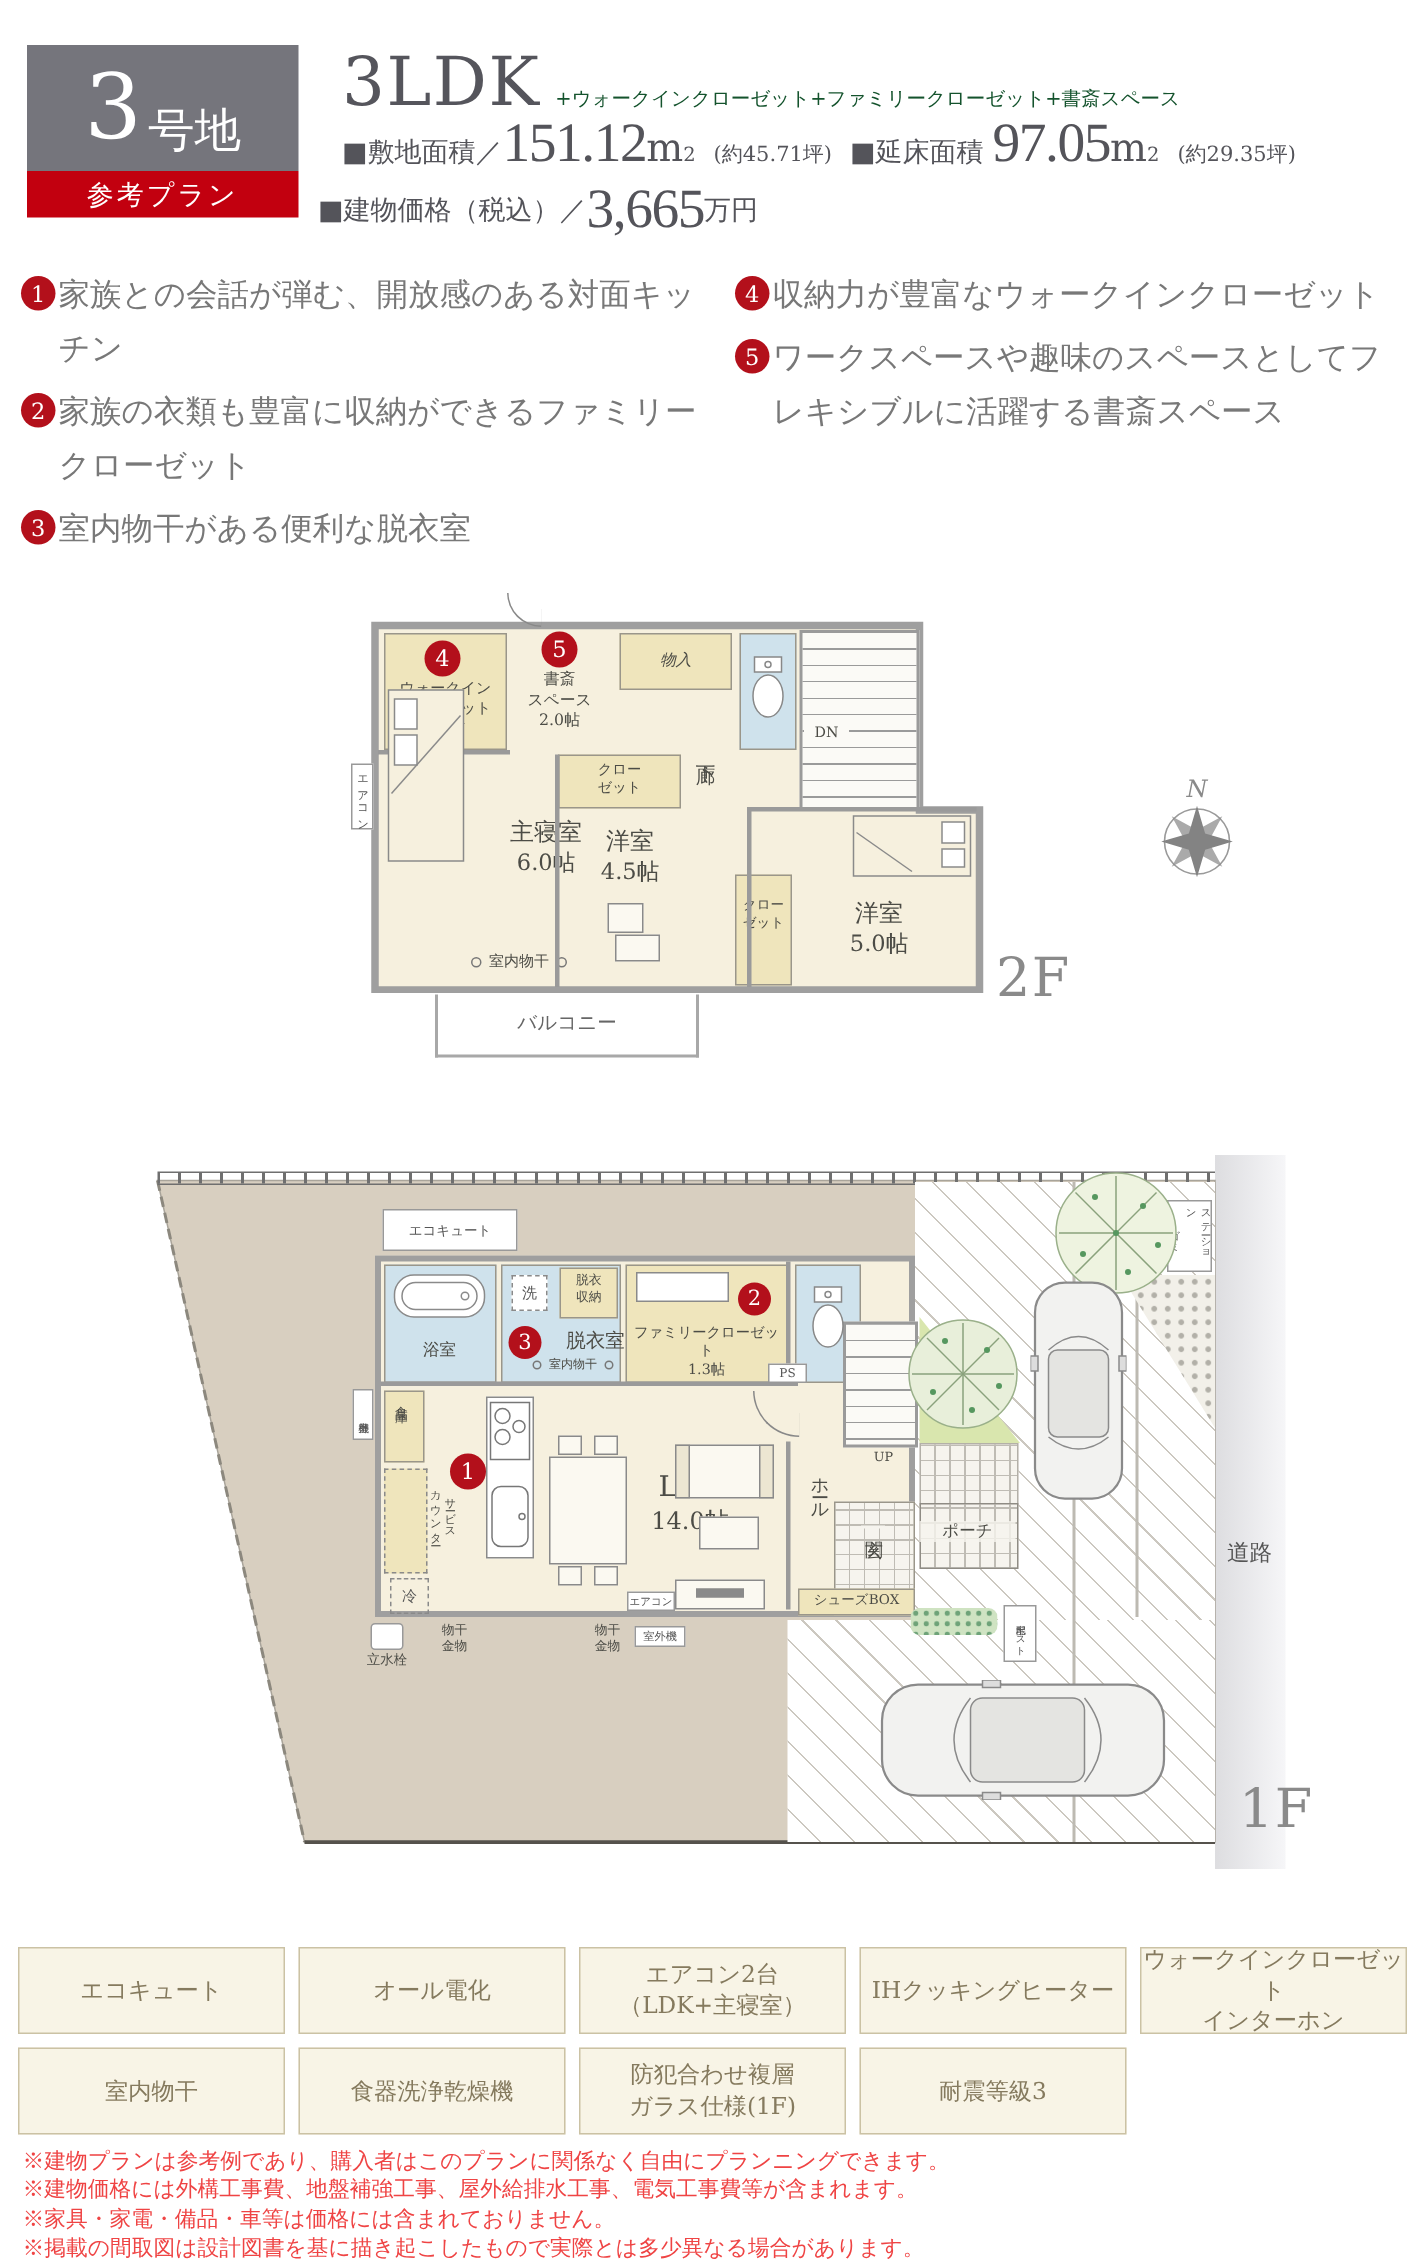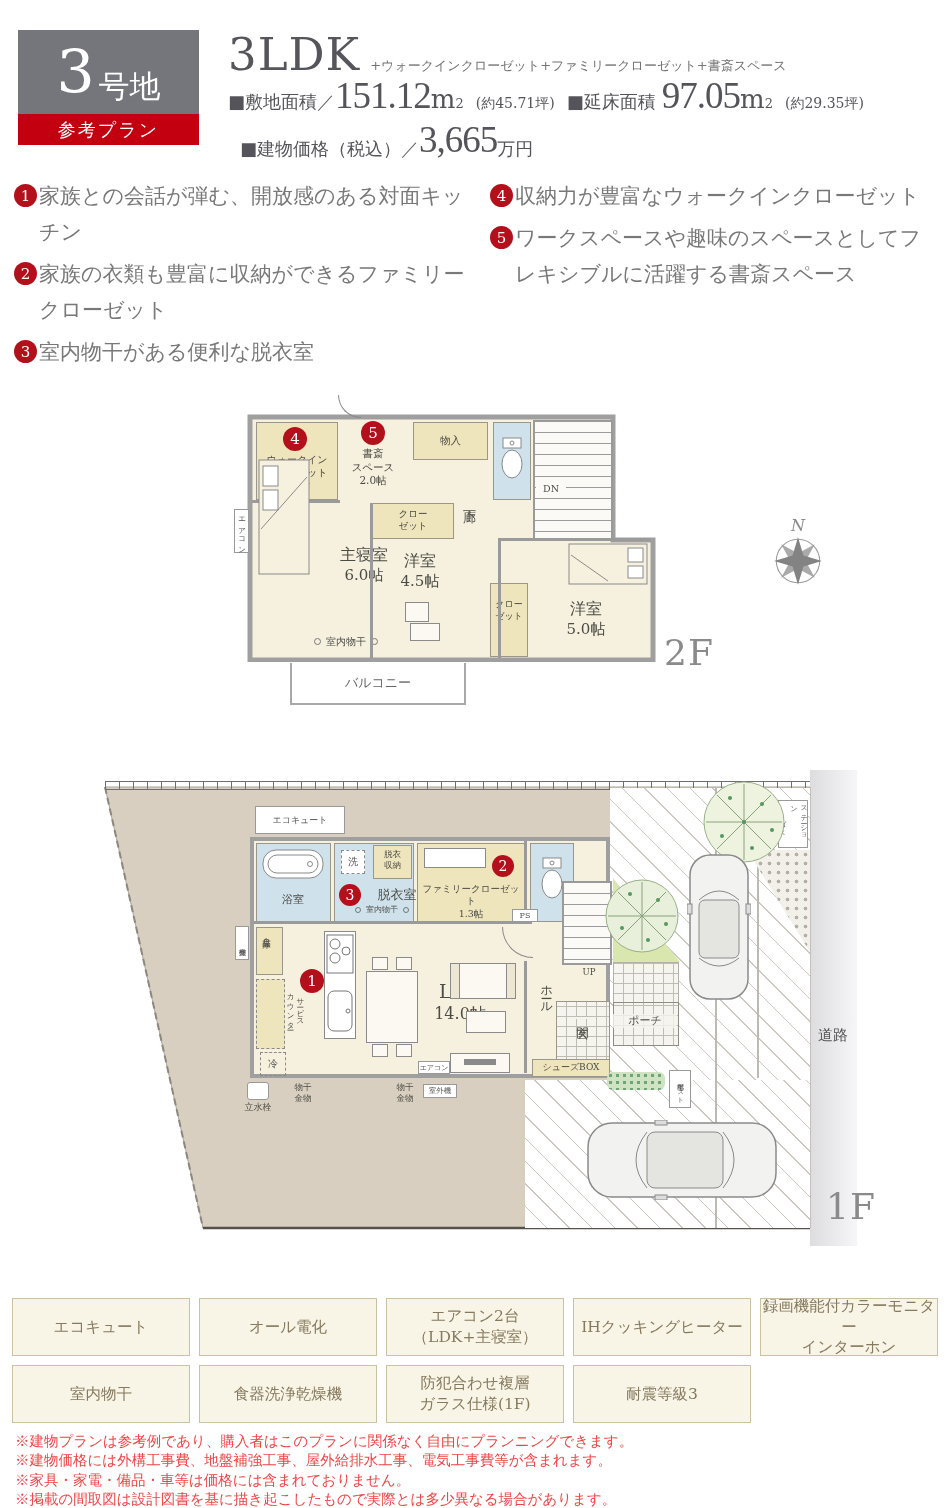--- a/index.html
+++ b/index.html
@@ -8,28 +8,28 @@
   .abs{position:absolute;}
   
   .lot-box{left:18px;top:30px;width:181px;height:84px;background:#75757c;color:#fff;
            display:flex;align-items:center;justify-content:center;}
   .lot-num{font-size:60px;line-height:1;}
   .lot-suffix{font-size:31px;margin-left:4px;margin-top:30px;}
   .lot-ribbon{left:18px;top:114px;width:181px;height:31px;background:#c2000f;color:#fff;
               display:flex;align-items:center;justify-content:center;font-size:18px;letter-spacing:2px;}
   .plan-line{left:228px;top:28px;display:flex;align-items:baseline;color:#55555c;}
   .plan-type{font-size:45px;letter-spacing:1px;}
-  .plan-suffix{font-size:13px;margin-left:10px;color:#737373;}
+  .plan-suffix{font-size:13px;margin-left:10px;color:#14532d;}
   .meas-line{left:228px;top:74px;display:flex;align-items:baseline;color:#54545a;white-space:nowrap;}
   .meas-label{font-size:18px;}
   .meas-big{font-size:37px;letter-spacing:-1px;font-family:Liberation Serif, serif;}
   .meas-unit{font-size:26px;}
   .meas-sup{font-size:13px;vertical-align:super;}
   .meas-small{font-size:14px;margin-left:12px;}
-  .price-line{left:240px;top:118px;display:flex;align-items:flex-end;color:#54545a;}
+  .price-line{left:212px;top:118px;display:flex;align-items:center;color:#54545a;}
   
   .feat-col{display:flex;flex-direction:column;}
   .feat-item{display:flex;margin-bottom:6px;}
   .feat-num{flex:0 0 23px;width:23px;height:23px;margin-top:6px;border-radius:50%;background:#b3101b;
             color:#fff;display:flex;align-items:center;justify-content:center;font-size:15px;}
   .feat-text{font-size:21px;line-height:1.72;color:#787878;margin-left:2px;}
   
   .rm{position:absolute;box-sizing:border-box;border:1px solid #9a968a;}
   .ylw{background:#efe5bc;}
   .blu{background:#cfe2ec;}
@@ -135,21 +135,21 @@
   </div>
   <div class="nbadge" style="left:111px;top:4px;width:24px;height:24px;font-size:15px;">
       <span>5</span>
     </div>
   <div class="rlabel" style="left:92px;top:30px;width:62px;font-size:10.5px;">
     <div>書斎</div>
     <div>スペース</div>
     <div>2.0帖</div>
   </div>
   <div class="rm ylw" style="left:163px;top:5px;width:75px;height:38px;"></div>
-  <div class="rlabel" style="left:163px;top:17px;width:75px;font-size:10.5px;"><span>物入</span></div>
+  <div class="rlabel" style="left:163px;top:17px;width:75px;font-size:10.5px;font-style:italic;"><span>物入</span></div>
   <div class="rm blu" style="left:243px;top:5px;width:38px;height:78px;"></div>
   <svg width="26" height="44" style="position:absolute;left:249px;top:20px;z-index:4;">
     <rect x="4" y="1" width="18" height="10" fill="#fff" stroke="#888"></rect>
       <circle cx="13" cy="6" r="2" fill="none" stroke="#888"></circle>
     <ellipse cx="13" cy="27" rx="10" ry="14" fill="#fff" stroke="#888"></ellipse>
   </svg>
   <div class="rm steps" style="left:283px;top:3px;width:80px;height:120px;border:2px solid #9a9a9a;"></div>
   <div class="rlabel" style="left:286px;top:66px;width:30px;font-size:9.5px;background:#fbfaf6;z-index:5;"><span>DN</span></div>
   <div class="rlabel vert" style="left:210px;top:82px;font-size:13px;"><span>廊下</span></div>
   <div class="rm ylw" style="left:122px;top:86px;width:82px;height:36px;"></div>
@@ -443,21 +443,21 @@
   </div>
   <div class="badge">
     <span>エアコン2台</span>
     <span>（LDK+主寝室）</span>
   </div>
   <div class="badge">
     <span>IHクッキングヒーター</span>
     <span></span>
   </div>
   <div class="badge">
-    <span>録画機能付カラーモニター</span>
+    <span>ウォークインクローゼット</span>
     <span>インターホン</span>
   </div>
   <div class="badge">
     <span>室内物干</span>
     <span></span>
   </div>
   <div class="badge">
     <span>食器洗浄乾燥機</span>
     <span></span>
   </div>

